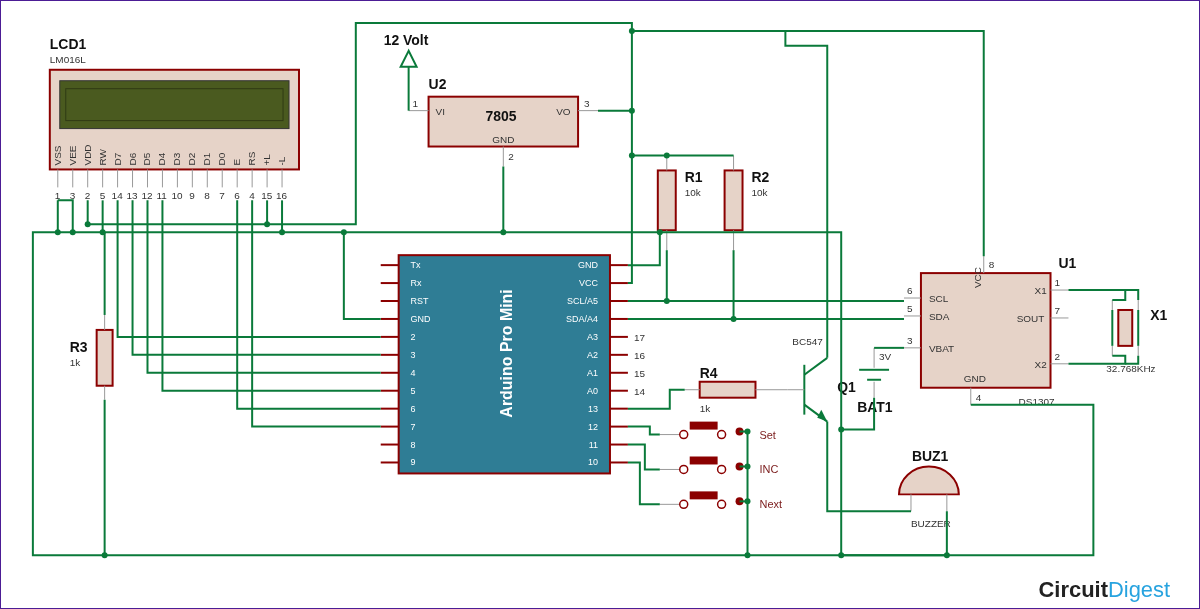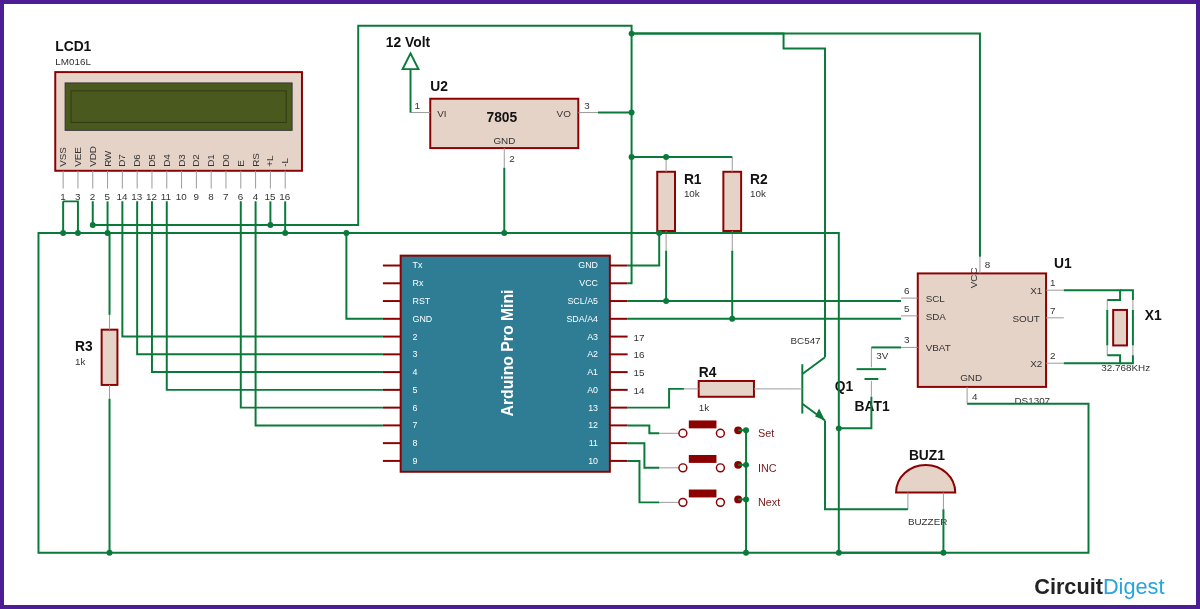--- a/index.html
+++ b/index.html
@@ -1,16 +1,16 @@
 <!DOCTYPE html>
 <html><head>
 <meta charset="utf-8">
 <style>
   body{margin:0;font-family:Arial,Helvetica,sans-serif;background:#fff}
-  .frame{width:1200px;height:609px;position:relative;box-sizing:border-box;border:4px solid #4c1d95;background:#fff;overflow:hidden}
+  .frame{width:1200px;height:609px;position:relative;box-sizing:border-box;border:1px solid #4c1d95;background:#fff;overflow:hidden}
   svg{width:100%;height:100%;display:block}
   .wire{stroke:#0a7a3a;stroke-width:2;fill:none}
   .pinline{stroke:#999;stroke-width:1}
   .comp{fill:#e6d3c8;stroke:#8b0000;stroke-width:2}
   .ard{fill:#2f7d95;stroke:#8b0000;stroke-width:2}
   .lcdscreen{fill:#4a5a1f;stroke:#333;stroke-width:1}
   .txtb{font:bold 14px Arial;fill:#111}
   .txts{font:10px Arial;fill:#333}
   .txtr{font:11px Arial;fill:#7a1a1a}
   .txtard{font:9px Arial;fill:#fff}

